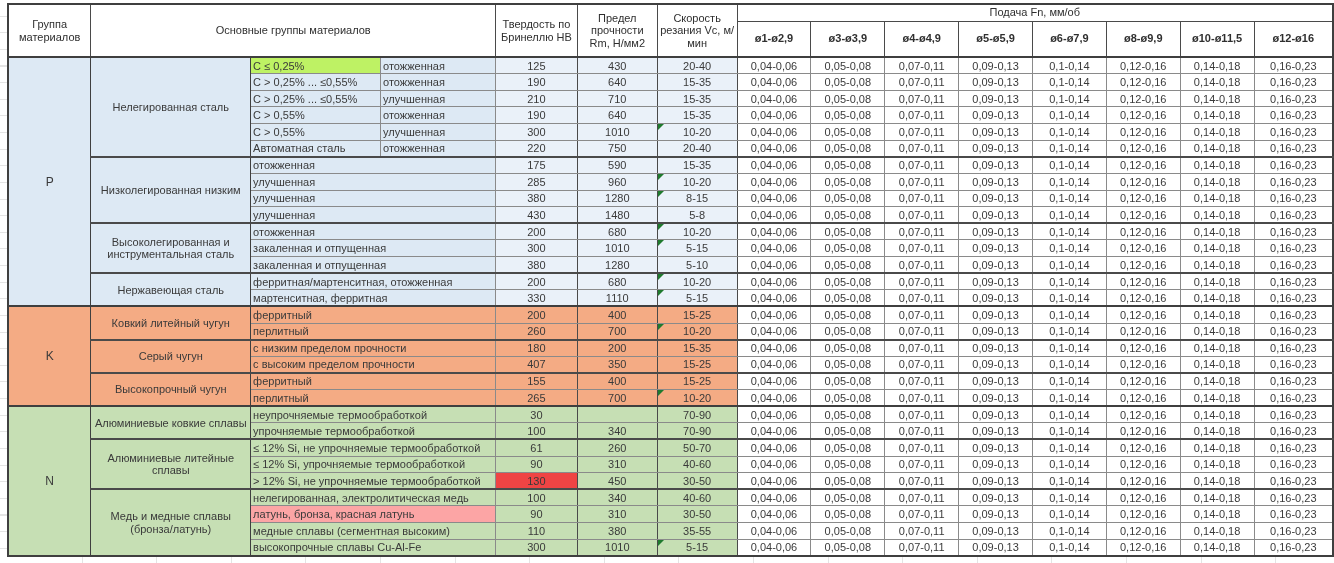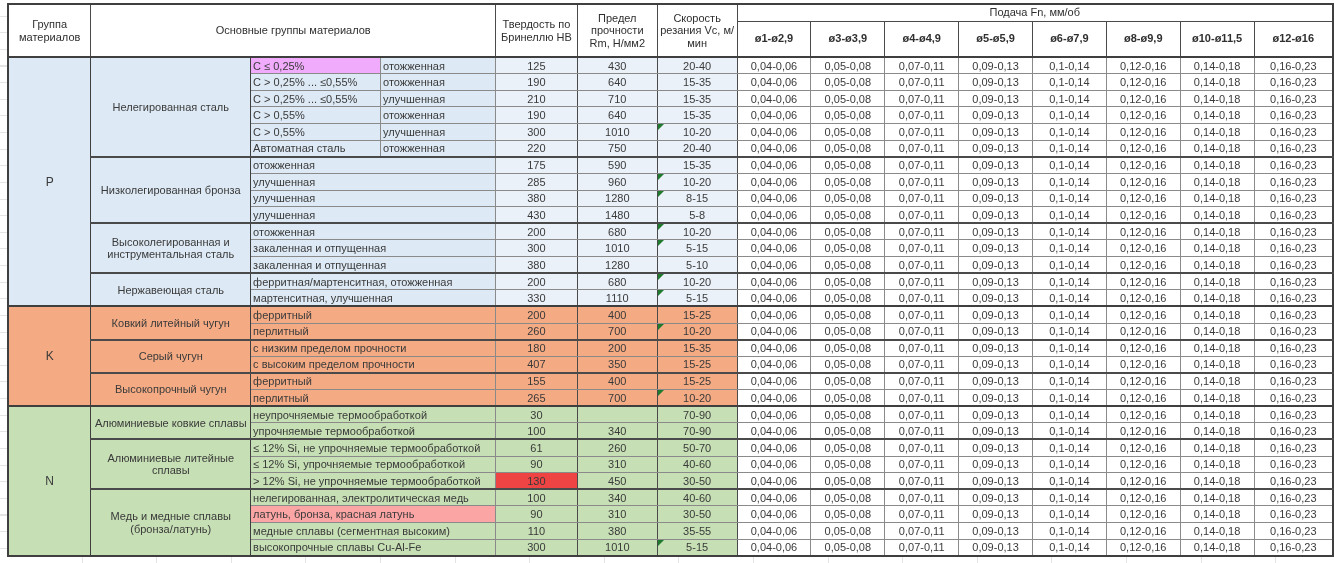--- a/index.html
+++ b/index.html
@@ -91,21 +91,21 @@
       <th class="dia">ø6-ø7,9</th>
       <th class="dia">ø8-ø9,9</th>
       <th class="dia">ø10-ø11,5</th>
       <th class="dia">ø12-ø16</th>
     </tr>
   </thead>
   <tbody id="tbody">
       <tr class="section-start">
         <td class="letter" rowspan="15" style="background: rgb(221, 233, 244);">P</td>
         <td class="blockname" rowspan="6" style="background: rgb(221, 233, 244);">Нелегированная сталь</td>
-        <td class="cond" style="background: #f0abfc;">C ≤ 0,25%</td>
+        <td class="cond" style="background: #bef264;">C ≤ 0,25%</td>
         <td class="cond" style="background: rgb(221, 233, 244);">отожженная</td>
         <td class="vcol" style="background: rgb(234, 241, 249);">125</td>
         <td class="vcol" style="background: rgb(234, 241, 249);">430</td>
         <td class="vc vcol" style="background: rgb(234, 241, 249);">20-40</td>
         <td class="feed" style="background: rgb(255, 255, 255);">0,04-0,06</td>
         <td class="feed" style="background: rgb(255, 255, 255);">0,05-0,08</td>
         <td class="feed" style="background: rgb(255, 255, 255);">0,07-0,11</td>
         <td class="feed" style="background: rgb(255, 255, 255);">0,09-0,13</td>
         <td class="feed" style="background: rgb(255, 255, 255);">0,1-0,14</td>
         <td class="feed" style="background: rgb(255, 255, 255);">0,12-0,16</td>
@@ -181,21 +181,21 @@
         <td class="feed" style="background: rgb(255, 255, 255);">0,04-0,06</td>
         <td class="feed" style="background: rgb(255, 255, 255);">0,05-0,08</td>
         <td class="feed" style="background: rgb(255, 255, 255);">0,07-0,11</td>
         <td class="feed" style="background: rgb(255, 255, 255);">0,09-0,13</td>
         <td class="feed" style="background: rgb(255, 255, 255);">0,1-0,14</td>
         <td class="feed" style="background: rgb(255, 255, 255);">0,12-0,16</td>
         <td class="feed" style="background: rgb(255, 255, 255);">0,14-0,18</td>
         <td class="feed" style="background: rgb(255, 255, 255);">0,16-0,23</td>
       </tr>
       <tr class="block-start">
-        <td class="blockname" rowspan="4" style="background: rgb(221, 233, 244);">Низколегированная бронза</td>
+        <td class="blockname" rowspan="4" style="background: rgb(221, 233, 244);">Низколегированная низким</td>
         <td class="cond" colspan="2" style="background: rgb(221, 233, 244);">отожженная</td>
         <td class="vcol" style="background: rgb(234, 241, 249);">175</td>
         <td class="vcol" style="background: rgb(234, 241, 249);">590</td>
         <td class="vc vcol" style="background: rgb(234, 241, 249);">15-35</td>
         <td class="feed" style="background: rgb(255, 255, 255);">0,04-0,06</td>
         <td class="feed" style="background: rgb(255, 255, 255);">0,05-0,08</td>
         <td class="feed" style="background: rgb(255, 255, 255);">0,07-0,11</td>
         <td class="feed" style="background: rgb(255, 255, 255);">0,09-0,13</td>
         <td class="feed" style="background: rgb(255, 255, 255);">0,1-0,14</td>
         <td class="feed" style="background: rgb(255, 255, 255);">0,12-0,16</td>
@@ -296,21 +296,21 @@
         <td class="feed" style="background: rgb(255, 255, 255);">0,04-0,06</td>
         <td class="feed" style="background: rgb(255, 255, 255);">0,05-0,08</td>
         <td class="feed" style="background: rgb(255, 255, 255);">0,07-0,11</td>
         <td class="feed" style="background: rgb(255, 255, 255);">0,09-0,13</td>
         <td class="feed" style="background: rgb(255, 255, 255);">0,1-0,14</td>
         <td class="feed" style="background: rgb(255, 255, 255);">0,12-0,16</td>
         <td class="feed" style="background: rgb(255, 255, 255);">0,14-0,18</td>
         <td class="feed" style="background: rgb(255, 255, 255);">0,16-0,23</td>
       </tr>
       <tr>
-        <td class="cond" colspan="2" style="background: rgb(221, 233, 244);">мартенситная, улучшенная</td>
+        <td class="cond" colspan="2" style="background: rgb(221, 233, 244);">мартенситная, ферритная</td>
         <td class="vcol" style="background: rgb(234, 241, 249);">330</td>
         <td class="vcol" style="background: rgb(234, 241, 249);">1110</td>
         <td class="vc vcol" style="background: rgb(234, 241, 249);">5-15<span class="tri"></span></td>
         <td class="feed" style="background: rgb(255, 255, 255);">0,04-0,06</td>
         <td class="feed" style="background: rgb(255, 255, 255);">0,05-0,08</td>
         <td class="feed" style="background: rgb(255, 255, 255);">0,07-0,11</td>
         <td class="feed" style="background: rgb(255, 255, 255);">0,09-0,13</td>
         <td class="feed" style="background: rgb(255, 255, 255);">0,1-0,14</td>
         <td class="feed" style="background: rgb(255, 255, 255);">0,12-0,16</td>
         <td class="feed" style="background: rgb(255, 255, 255);">0,14-0,18</td>

